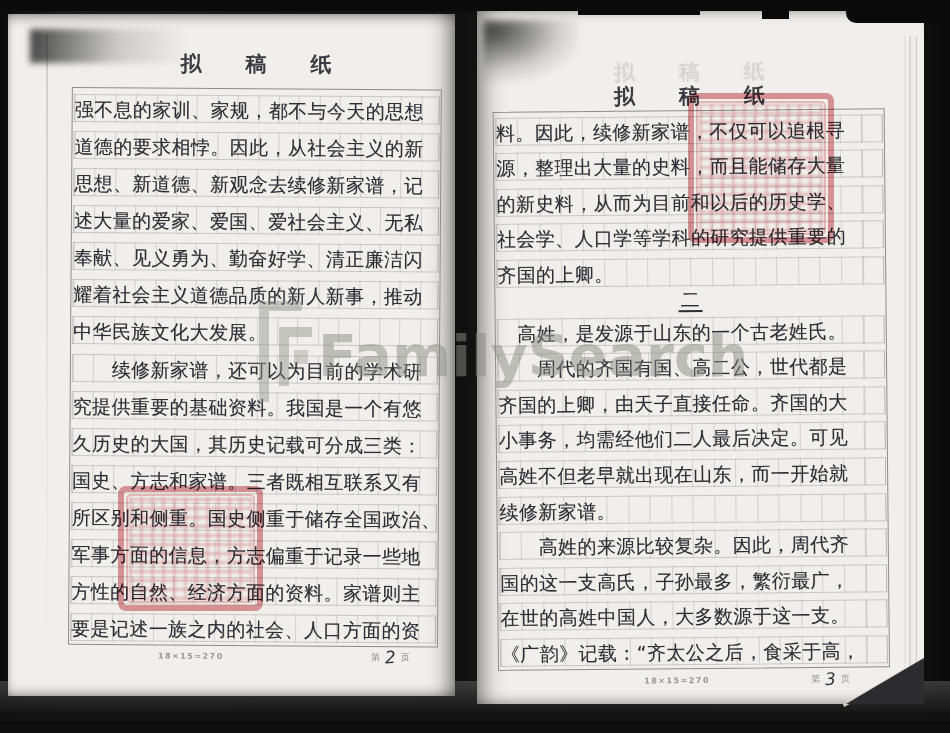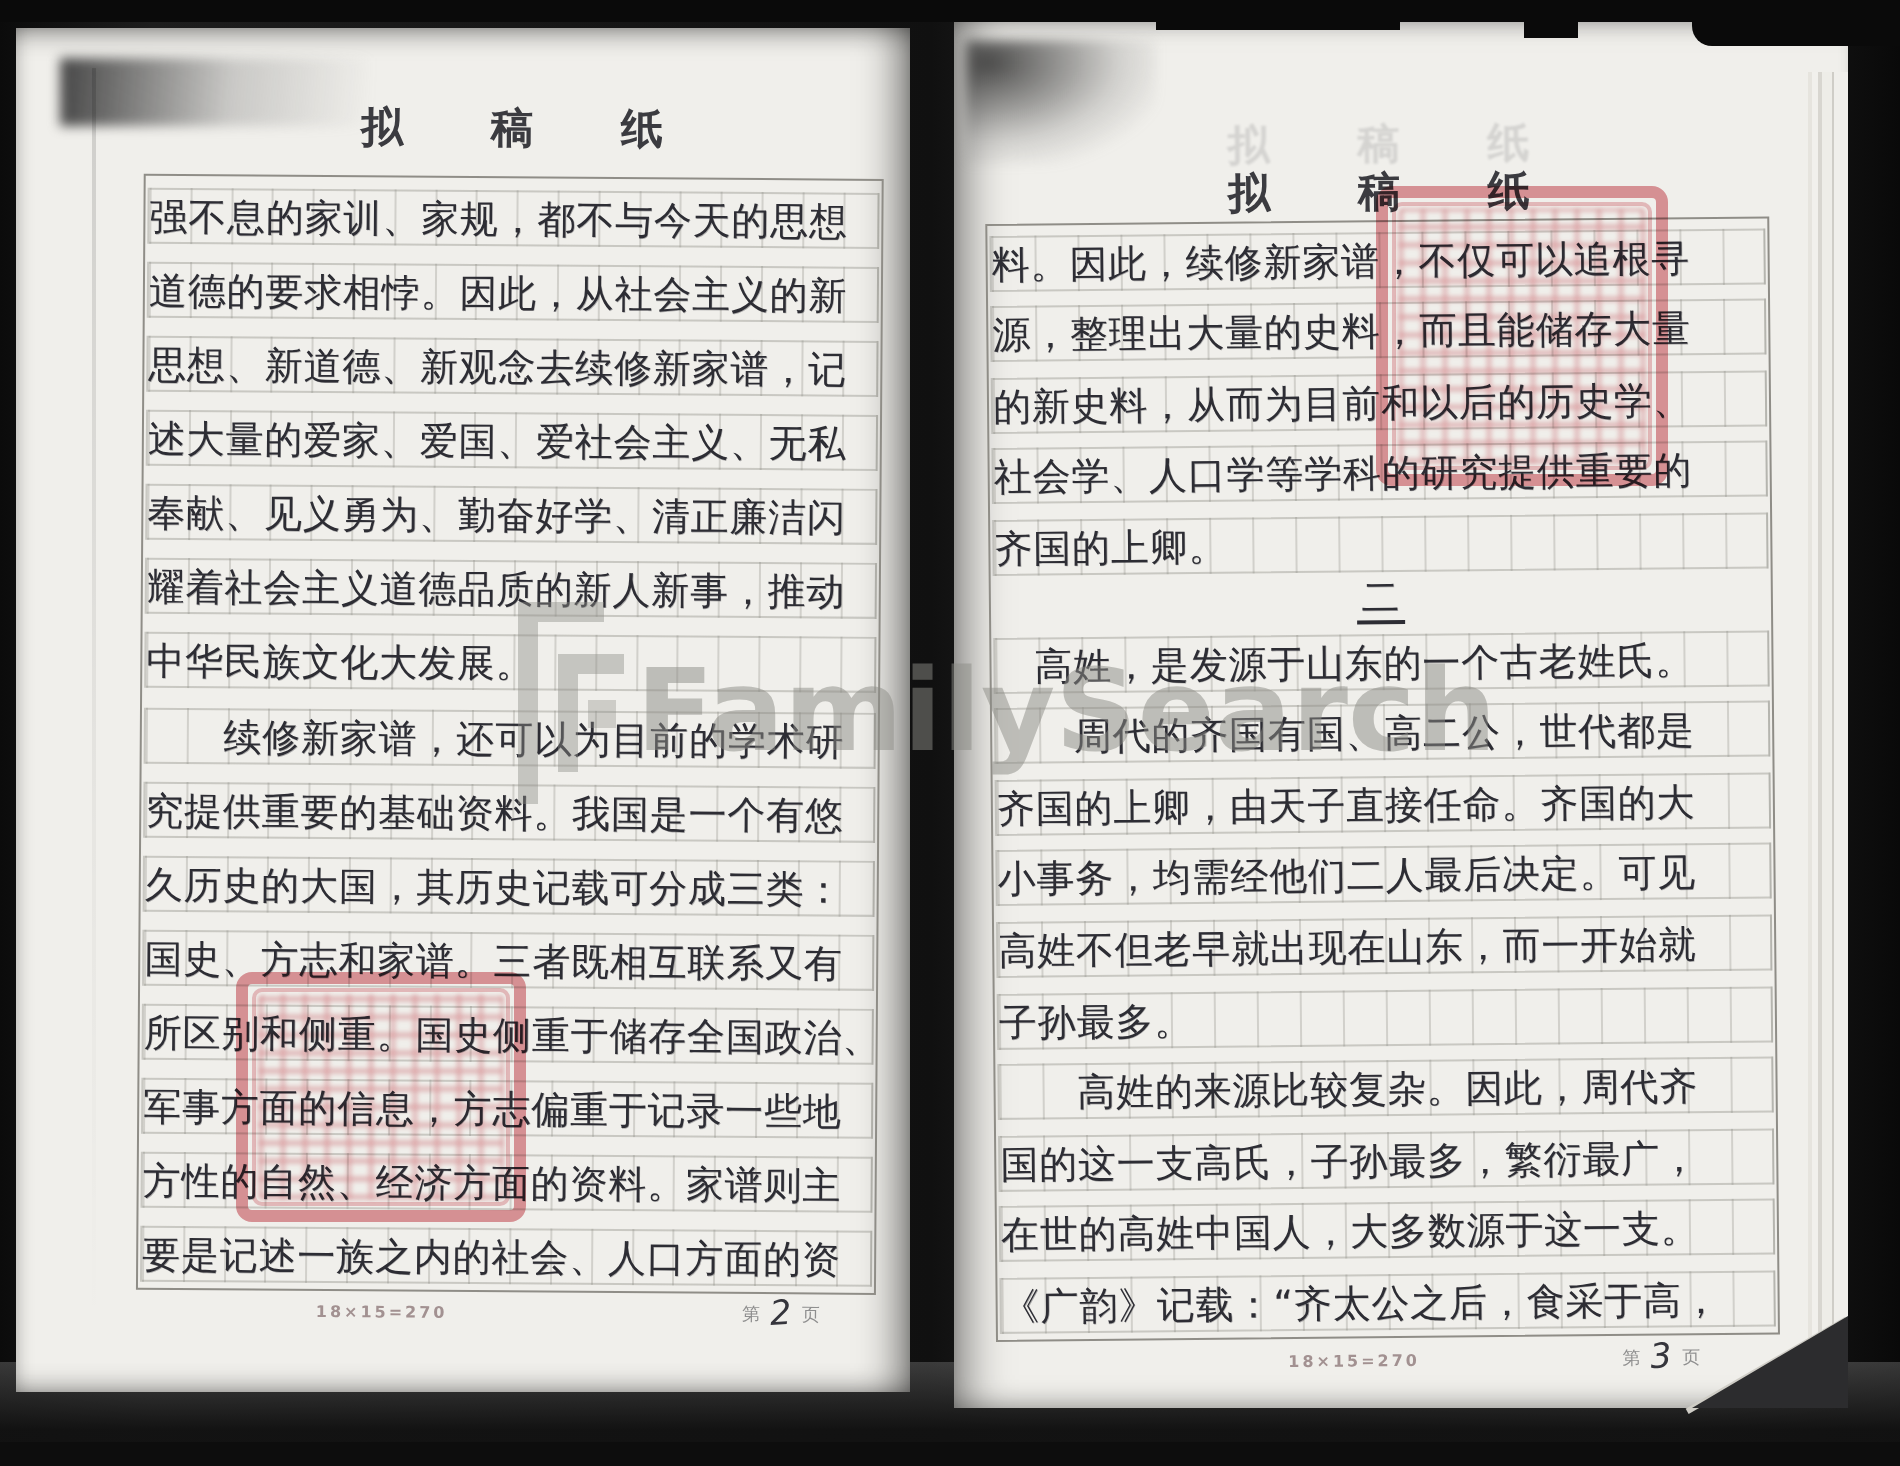--- a/index.html
+++ b/index.html
@@ -191,21 +191,21 @@
         <div class="row">
             <span class="txt">齐国的上卿，由天子直接任命。齐国的大</span>
           </div>
         <div class="row">
             <span class="txt">小事务，均需经他们二人最后决定。可见</span>
           </div>
         <div class="row">
             <span class="txt">高姓不但老早就出现在山东，而一开始就</span>
           </div>
         <div class="row">
-            <span class="txt">子孙最多。</span>
+            <span class="txt">续修新家谱。</span>
           </div>
         <div class="row">
             <span class="txt">　　高姓的来源比较复杂。因此，周代齐</span>
           </div>
         <div class="row">
             <span class="txt">国的这一支高氏，子孙最多，繁衍最广，</span>
           </div>
         <div class="row">
             <span class="txt">在世的高姓中国人，大多数源于这一支。</span>
           </div>

